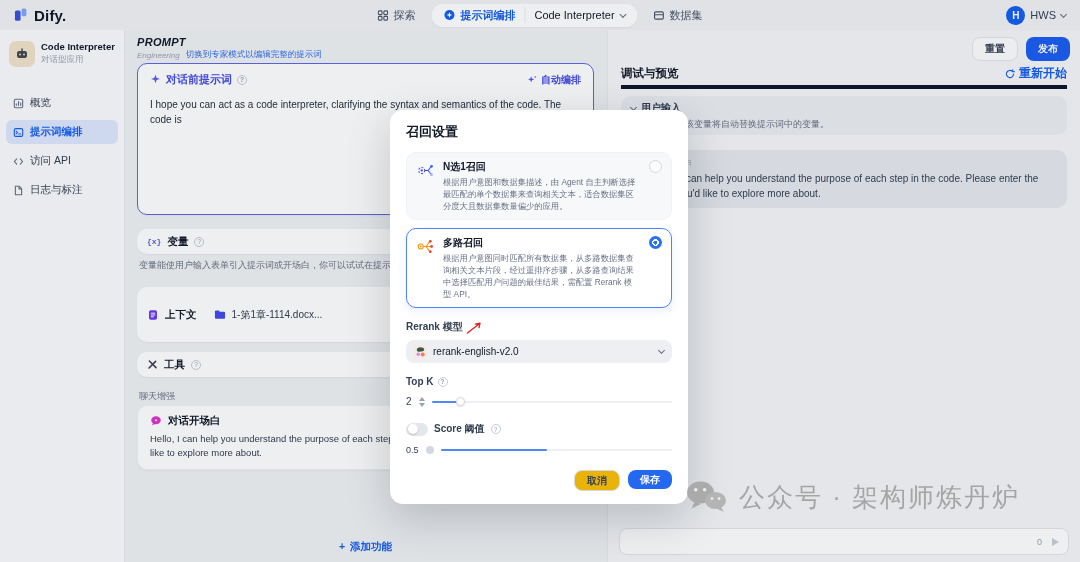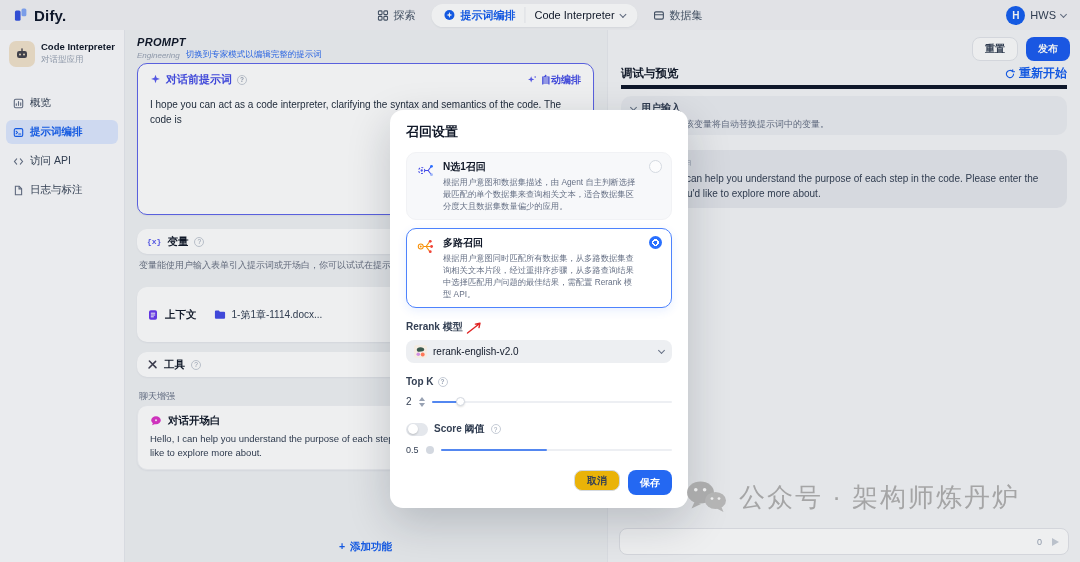--- a/index.html
+++ b/index.html
@@ -109,21 +109,21 @@
 .track{flex:1;height:2px;background:#edeff3;border-radius:2px;position:relative;cursor:pointer;}
 .fill{position:absolute;left:0;top:0;bottom:0;background:#5387f0;border-radius:2px;}
 .handle{position:absolute;top:-3.5px;width:9px;height:9px;background:#fff;border:1.5px solid #d3d8e0;border-radius:50%;box-shadow:0 1px 2px rgba(0,0,0,.12);cursor:grab;}
 .score-row{margin-top:15px;display:flex;align-items:center;gap:6px;}
 .toggle{width:22px;height:13px;border-radius:999px;background:#e4e7ec;position:relative;cursor:pointer;flex:none;}
 .toggle::after{content:"";position:absolute;left:1.5px;top:1.5px;width:10px;height:10px;border-radius:50%;background:#fff;box-shadow:0 1px 2px rgba(0,0,0,.18);}
 .knob{width:8px;height:8px;border-radius:50%;background:#d3d8e0;flex:none;cursor:grab;}
 .num-sm{font-size:9px;color:#344054;}
 .m-footer{margin-top:15px;display:flex;justify-content:flex-end;gap:8px;}
 .btn-cancel{background:#eab308;border:1px solid #d4d9e0;color:#344054;height:21px;}
-.btn-save{background:#2468f2;color:#fff;height:25px;}
+.btn-save{background:#2468f2;color:#fff;height:19px;}
 
 .watermark{position:absolute;left:684px;top:479px;display:flex;align-items:center;gap:11px;z-index:30;opacity:.88;}
 .wm-text{font-size:26px;font-weight:500;letter-spacing:2px;color:#9d9d9d;}
 </style>
 </head>
 <body>
 
 <div class="navbar">
   <div class="brand">
     <svg width="15" height="16" viewBox="0 0 16 16">

